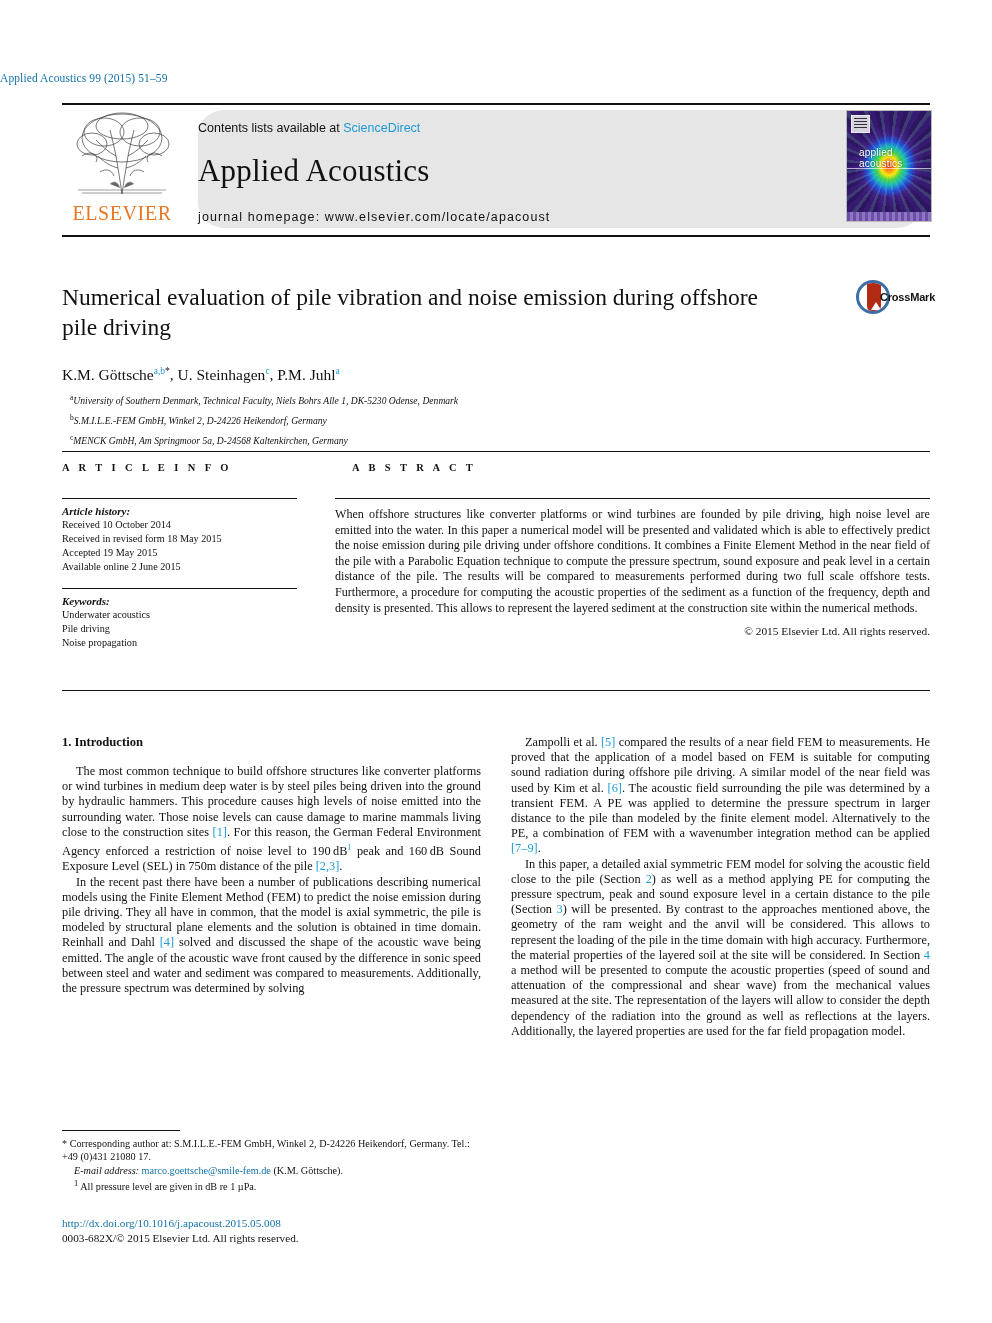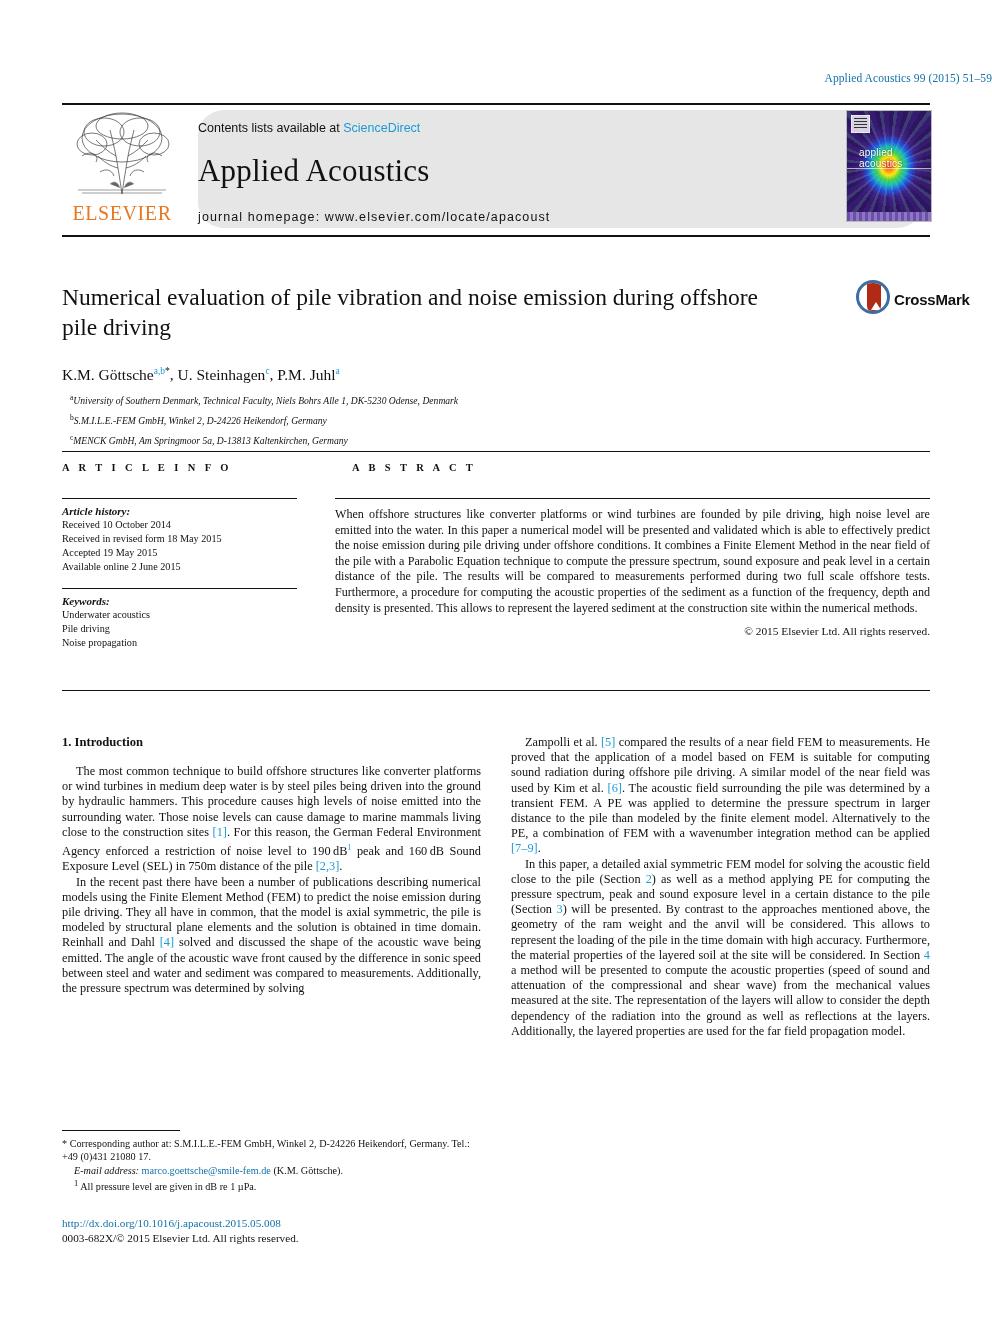--- a/index.html
+++ b/index.html
@@ -20,21 +20,21 @@
     left: 0; top: 0;
     width: 992px;
     height: 1323px;
   }
 
   
   .runhead {
     position: absolute;
     left: 0; top: 72px;
     width: 992px;
-    text-align: right;
+    text-align: left;
     font-size: 11.5px;
     color: #1171a8;
     font-family: "Liberation Serif", serif;
     letter-spacing: .1px;
   }
 
   
   .masthead {
     position: absolute;
     left: 62px; top: 104px;
@@ -213,23 +213,23 @@
     position: absolute;
     left: 12px; top: 19px;
     width: 0; height: 0;
     border-left: 5px solid transparent;
     border-right: 5px solid transparent;
     border-bottom: 8px solid #ffffff;
     z-index: 2;
   }
   .cm-text {
     position: absolute;
-    left: 38px; top: 13px;
+    left: 24px; top: 13px;
     font-family: "Liberation Sans", sans-serif;
-    font-size: 15px;
+    font-size: 11px;
     font-weight: bold;
     color: #111;
     letter-spacing: -.2px;
   }
 
   .authors {
     position: absolute;
     left: 62px; top: 366px;
     font-family: "Liberation Serif", serif;
     font-size: 15.5px;
@@ -474,21 +474,21 @@
         <span class="cm-tri"></span>
       </div>
     <div class="cm-text">CrossMark</div>
   </div>
 
   <div class="authors">K.M. Göttsche<sup>a,b</sup><sup class="ast">*</sup>, U. Steinhagen<sup>c</sup>, P.M. Juhl<sup>a</sup></div>
 
   <div class="affils">
     <div><sup>a</sup><span>University of Southern Denmark, Technical Faculty, Niels Bohrs Alle 1, DK-5230 Odense, Denmark</span></div>
     <div><sup>b</sup><span>S.M.I.L.E.-FEM GmbH, Winkel 2, D-24226 Heikendorf, Germany</span></div>
-    <div><sup>c</sup><span>MENCK GmbH, Am Springmoor 5a, D-13813 Kaltenkirchen, Germany</span></div>
+    <div><sup>c</sup><span>MENCK GmbH, Am Springmoor 5a, D-24568 Kaltenkirchen, Germany</span></div>
   </div>
 
   <div class="rule-info-top"></div>
   <div class="hdr-article-info">A R T I C L E   I N F O</div>
   <div class="hdr-abstract">A B S T R A C T</div>
 
   <div class="info-col">
     <div class="info-rule"></div>
     <div class="info-head">Article history:</div>
     <div class="info-line">Received 10 October 2014</div>

